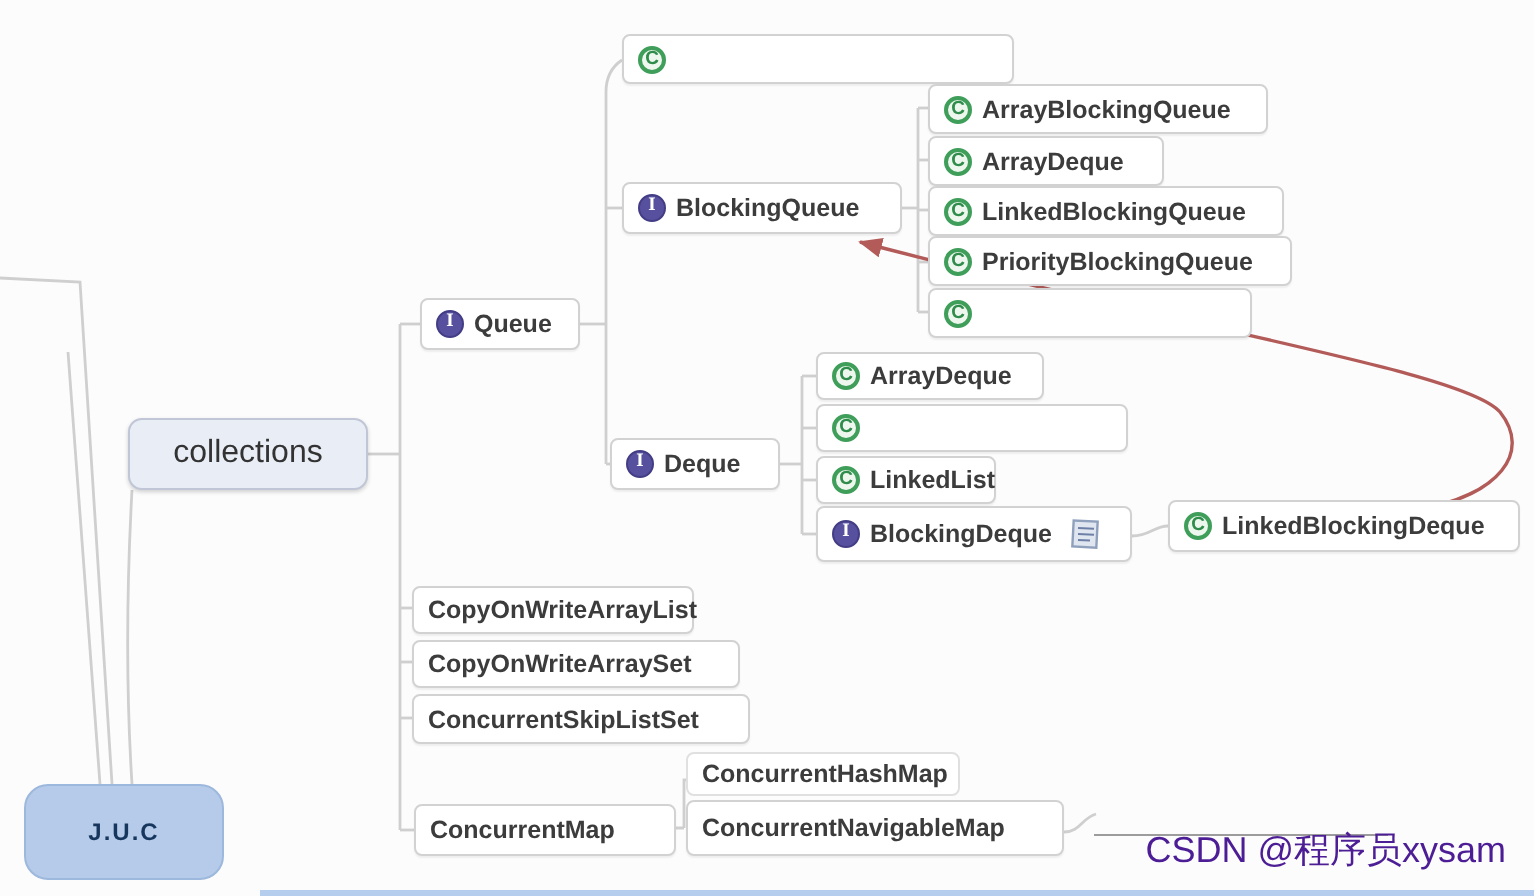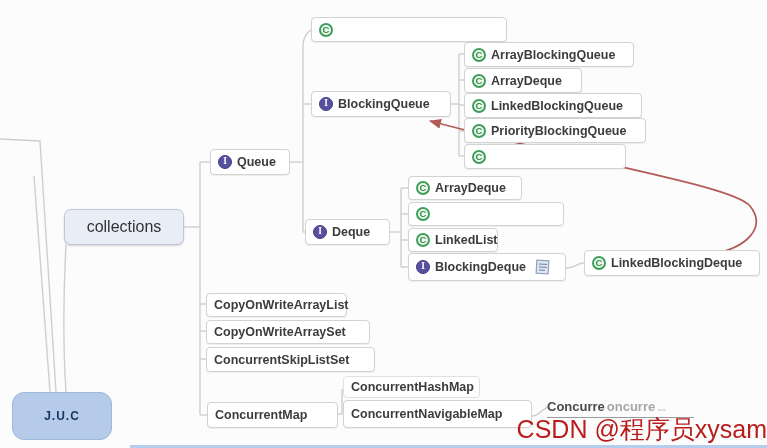--- a/index.html
+++ b/index.html
@@ -55,22 +55,22 @@
     font-size:13px; font-weight:bold; white-space:nowrap;
   }
   .truncated .t1 { color:#4a4a4a; }
   .truncated .t2 { color:#8a8a8a; opacity:.75; margin-left:2px; }
   .truncated .t3 { color:#b5b5b5; opacity:.55; margin-left:2px; letter-spacing:-1px; }
   .truncated-underline {
     position:absolute; z-index:1; left:547px; top:417px; width:147px; height:0;
     border-bottom:1.5px solid #9c9c9c;
   }
   .watermark {
-    position:absolute; z-index:3; right:0; top:413px;
-    font-size:25px; color:#b91c1c; white-space:nowrap;
+    position:absolute; z-index:3; right:14px; top:413px;
+    font-size:18px; color:#4c1d95; white-space:nowrap;
   }
   .bottom-edge {
     position:absolute; z-index:1; left:130px; top:445px; width:637px; height:2.5px;
     background:#7aa7e0; opacity:.55;
   }
   .note-ic { display:inline-block; margin-left:3px; }
 </style>
 </head>
 <body>
 
@@ -221,23 +221,20 @@
   </div>
 
   <div class="node" style="left:207px;top:402px;width:131px;height:26px">
     <span>ConcurrentMap</span>
   </div>
 
   <div class="node" style="left:343px;top:400px;width:189px;height:28px">
     <span>ConcurrentNavigableMap</span>
   </div>
 
-  <div class="truncated">
-    <span class="t1">Concurre</span><span class="t2">oncurre</span><span class="t3">...</span>
-  </div>
   <div class="truncated-underline"></div>
 
   <div class="root-node">
     <span>J.U.C</span>
   </div>
 
   <div class="watermark">CSDN @程序员xysam</div>
 
   <div class="bottom-edge"></div>
 

